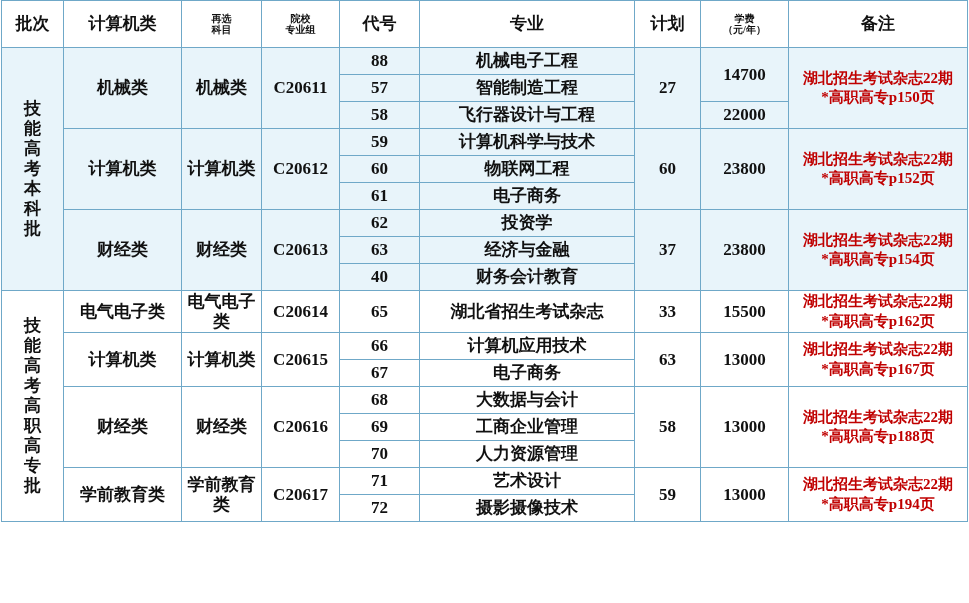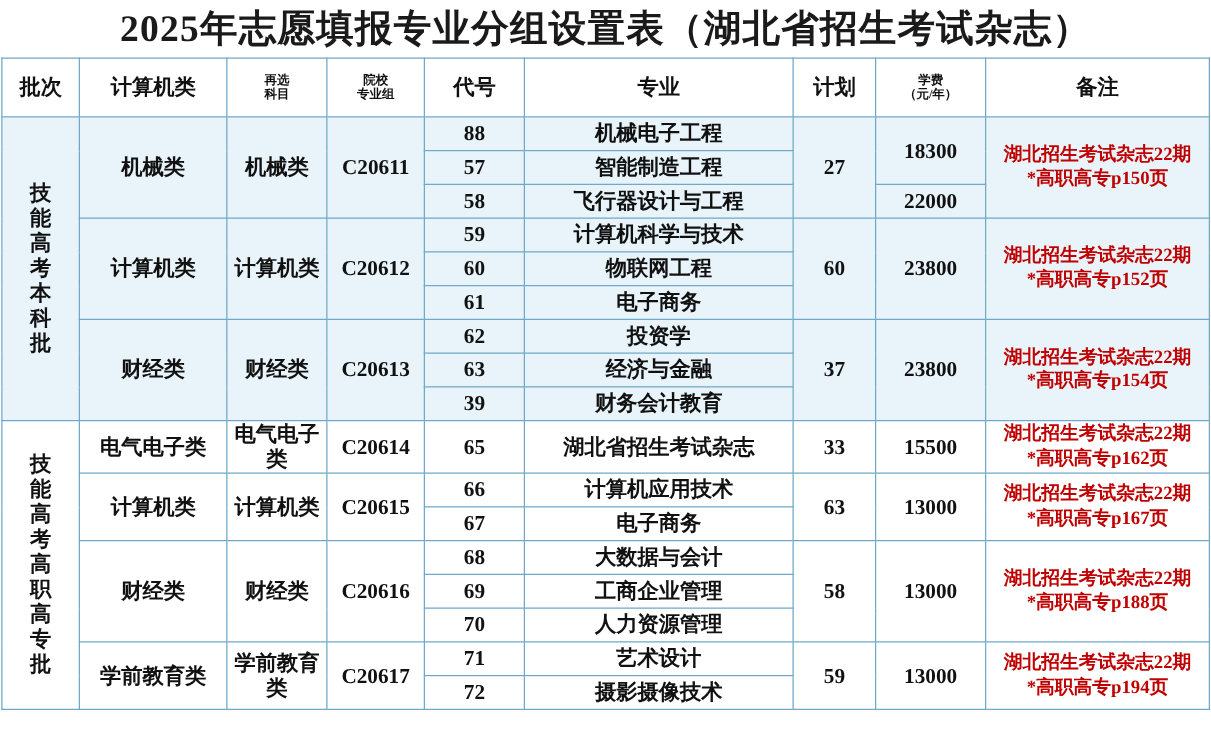--- a/index.html
+++ b/index.html
@@ -72,21 +72,20 @@
   }
   .note .ln{display:block;}
   .hdr-sub{font-size:10px;display:block;font-weight:bold;}
   .row-h{height:27px;}
 </style>
 </head>
 <body>
 
 <div id="page">
 
-  <div class="title">2025年志愿填报专业分组设置表（湖北省招生考试杂志）</div>
 
   <table>
     <colgroup>
       <col class="colw-batch">
         <col class="colw-first">
         <col class="colw-second">
       <col class="colw-group">
         <col class="colw-code">
         <col class="colw-major">
       <col class="colw-plan">
@@ -117,21 +116,21 @@
     </thead>
     <tbody id="tbody">
         <tr class="row-h band-a">
           <td rowspan="9" class="vert">技能高考本科批</td>
           <td rowspan="3">机械类</td>
           <td rowspan="3">机械类</td>
           <td rowspan="3">C20611</td>
           <td>88</td>
           <td>机械电子工程</td>
           <td rowspan="3">27</td>
-          <td rowspan="2">18300</td>
+          <td rowspan="2">14700</td>
           <td rowspan="3" class="note">
             <span class="ln">湖北招生考试杂志22期</span>
             <span class="ln">*高职高专p150页</span>
           </td>
         </tr>
         <tr class="row-h band-a">
           <td>57</td>
           <td>智能制造工程</td>
         </tr>
         <tr class="row-h band-a">
@@ -171,21 +170,21 @@
           <td rowspan="3" class="note">
             <span class="ln">湖北招生考试杂志22期</span>
             <span class="ln">*高职高专p154页</span>
           </td>
         </tr>
         <tr class="row-h band-a">
           <td>63</td>
           <td>经济与金融</td>
         </tr>
         <tr class="row-h band-a">
-          <td>39</td>
+          <td>40</td>
           <td>财务会计教育</td>
         </tr>
         <tr class="row-h band-b">
           <td rowspan="8" class="vert">技能高考高职高专批</td>
           <td rowspan="1">电气电子类</td>
           <td rowspan="1">电气电子类</td>
           <td rowspan="1">C20614</td>
           <td>65</td>
           <td>湖北省招生考试杂志</td>
           <td rowspan="1">33</td>

